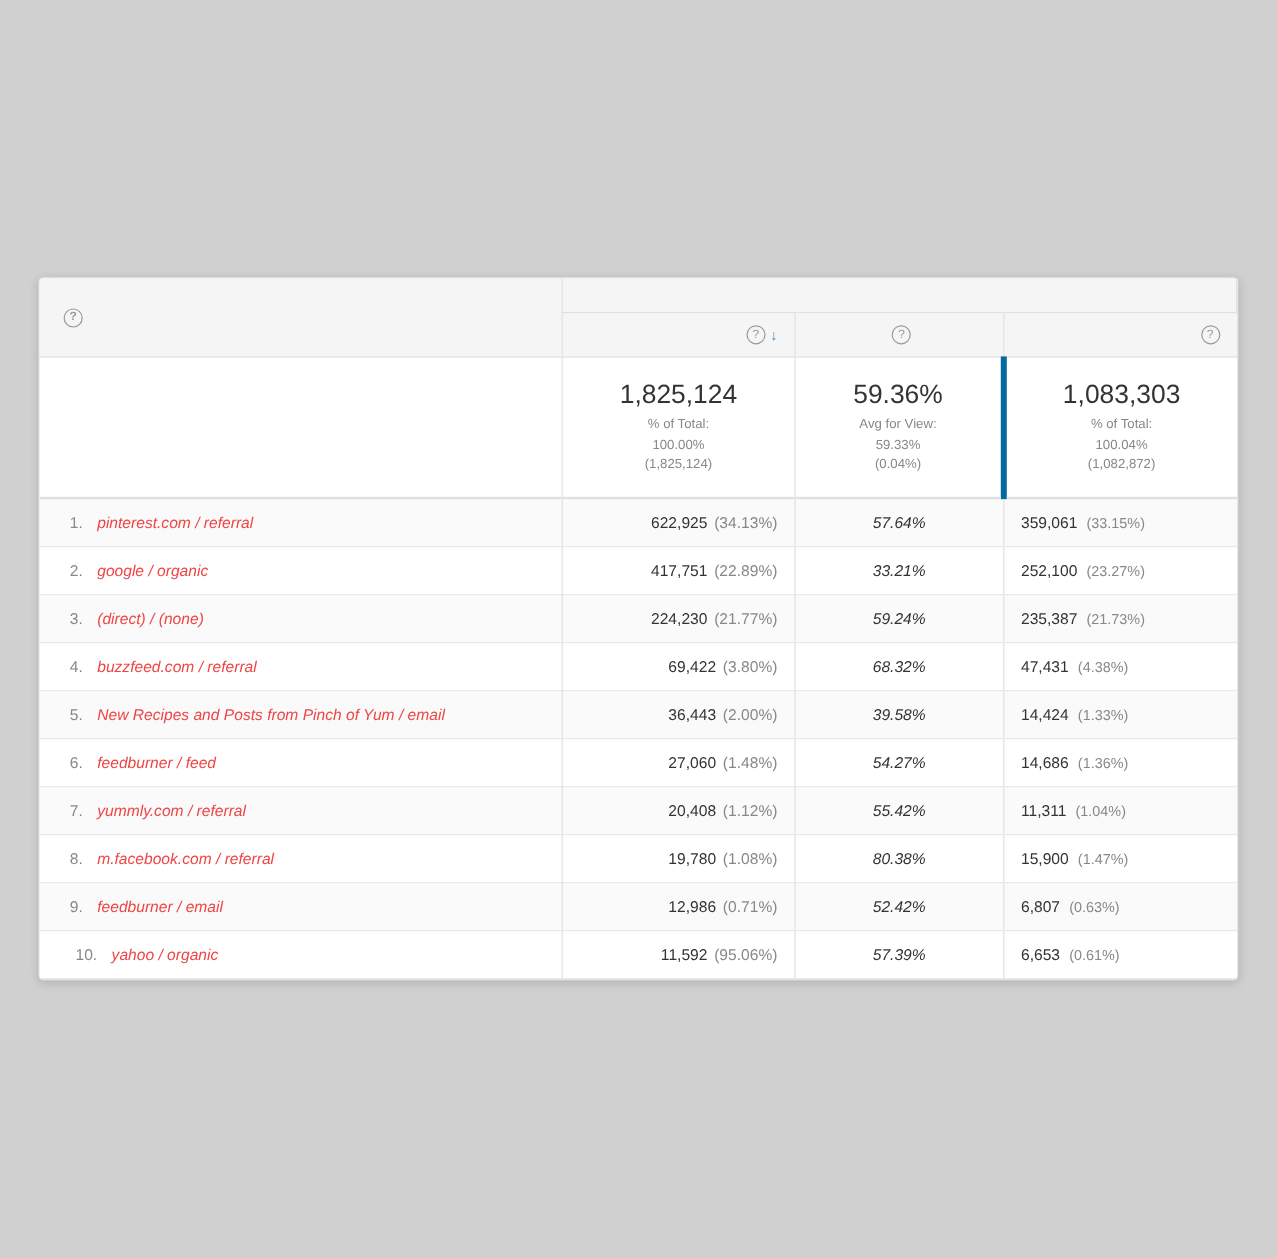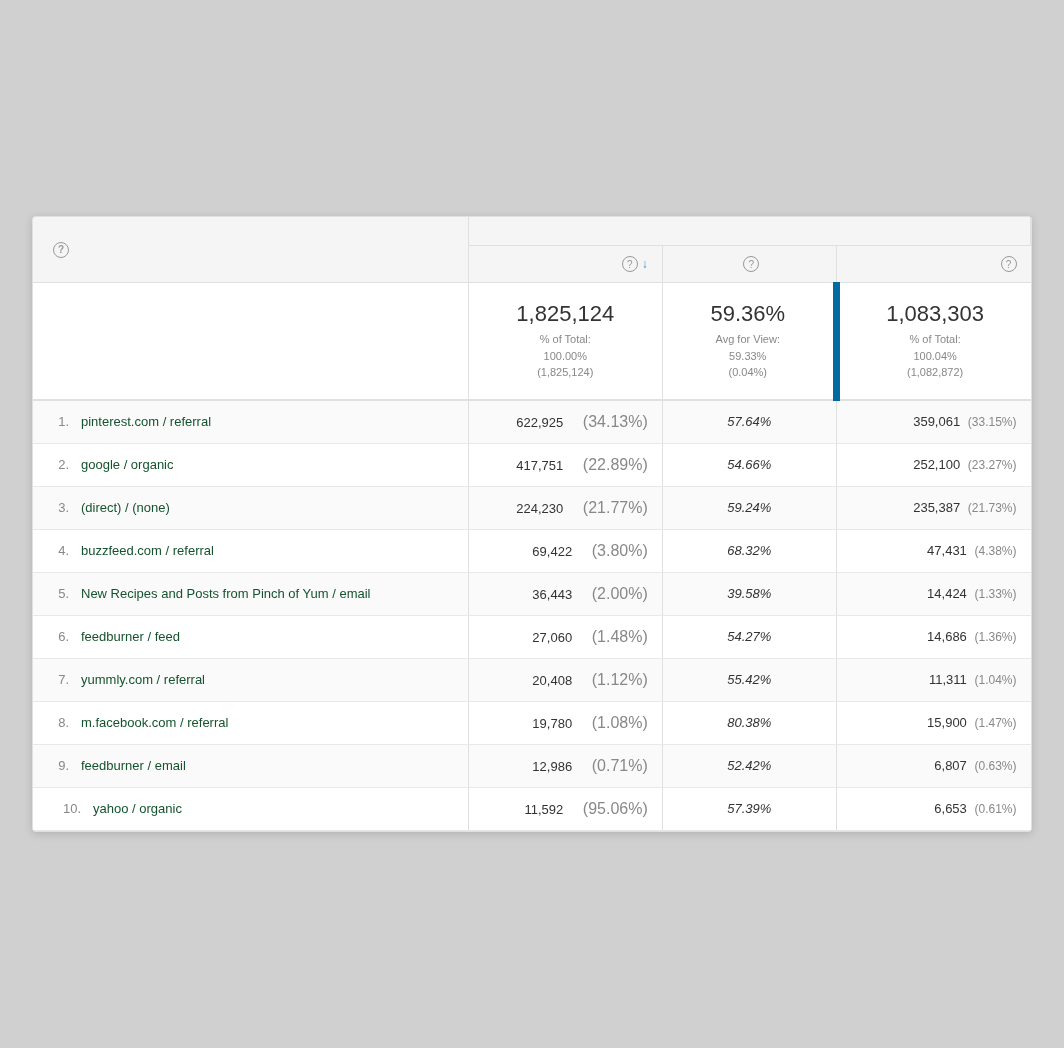--- a/index.html
+++ b/index.html
@@ -126,21 +126,21 @@
       color: #888;
       margin-top: 4px;
       line-height: 1.5;
     }
     .total-sessions-cell {
       text-align: right;
       border-right: 1px solid #e0e0e0;
     }
     .total-new-sessions-cell {
       text-align: center;
-      border-right: 7px solid #0369a1;
+      border-right: 5px solid #0369a1;
     }
     .total-new-users-cell {
       text-align: right;
     }
     
     .data-row td {
       background: #fff;
       color: #333;
       vertical-align: middle;
     }
@@ -151,49 +151,50 @@
       border-bottom: 1px solid #e8e8e8;
       padding: 12px 14px;
     }
     .row-num {
       color: #888;
       text-align: right;
       padding-right: 8px;
       width: 30px;
     }
     .source-link {
-      color: #14532d;
+      color: #ef4444;
       text-decoration: none;
       cursor: pointer;
+      font-style: italic;
     }
     .source-cell {
       border-right: 1px solid #e0e0e0;
     }
     .sessions-cell {
       text-align: right;
       border-right: 1px solid #e0e0e0;
     }
     .sessions-main {
       font-weight: normal;
       color: #333;
     }
     .sessions-pct {
       color: #888;
-      font-size: 16px;
-      margin-left: 16px;
+      font-size: 13px;
+      margin-left: 2px;
       text-align: right;
     }
     .new-sessions-cell {
       text-align: center;
       border-right: 1px solid #e0e0e0;
       color: #333;
       font-style: italic;
     }
     .new-users-cell {
-      text-align: right;
+      text-align: left;
       color: #333;
     }
     .new-users-main {
       color: #333;
     }
     .new-users-pct {
       color: #888;
       font-size: 12px;
       margin-left: 4px;
     }
@@ -292,21 +293,21 @@
       <div style="display:flex;align-items:flex-start;gap:4px;">
         <span class="row-num">2.</span>
         <a class="source-link" href="#">google / organic</a>
       </div>
     </td>
     <td class="sessions-cell">
       <span class="sessions-main">417,751</span>
       <span class="sessions-pct">(22.89%)</span>
     </td>
     <td class="new-sessions-cell">
-      <span>54.66%</span>
+      <span>33.21%</span>
     </td>
     <td class="new-users-cell">
       <span class="new-users-main">252,100</span>
       <span class="new-users-pct">(23.27%)</span>
     </td>
   </tr>
         <tr class="data-row">
     <td class="source-cell">
       <div style="display:flex;align-items:flex-start;gap:4px;">
         <span class="row-num">3.</span>

